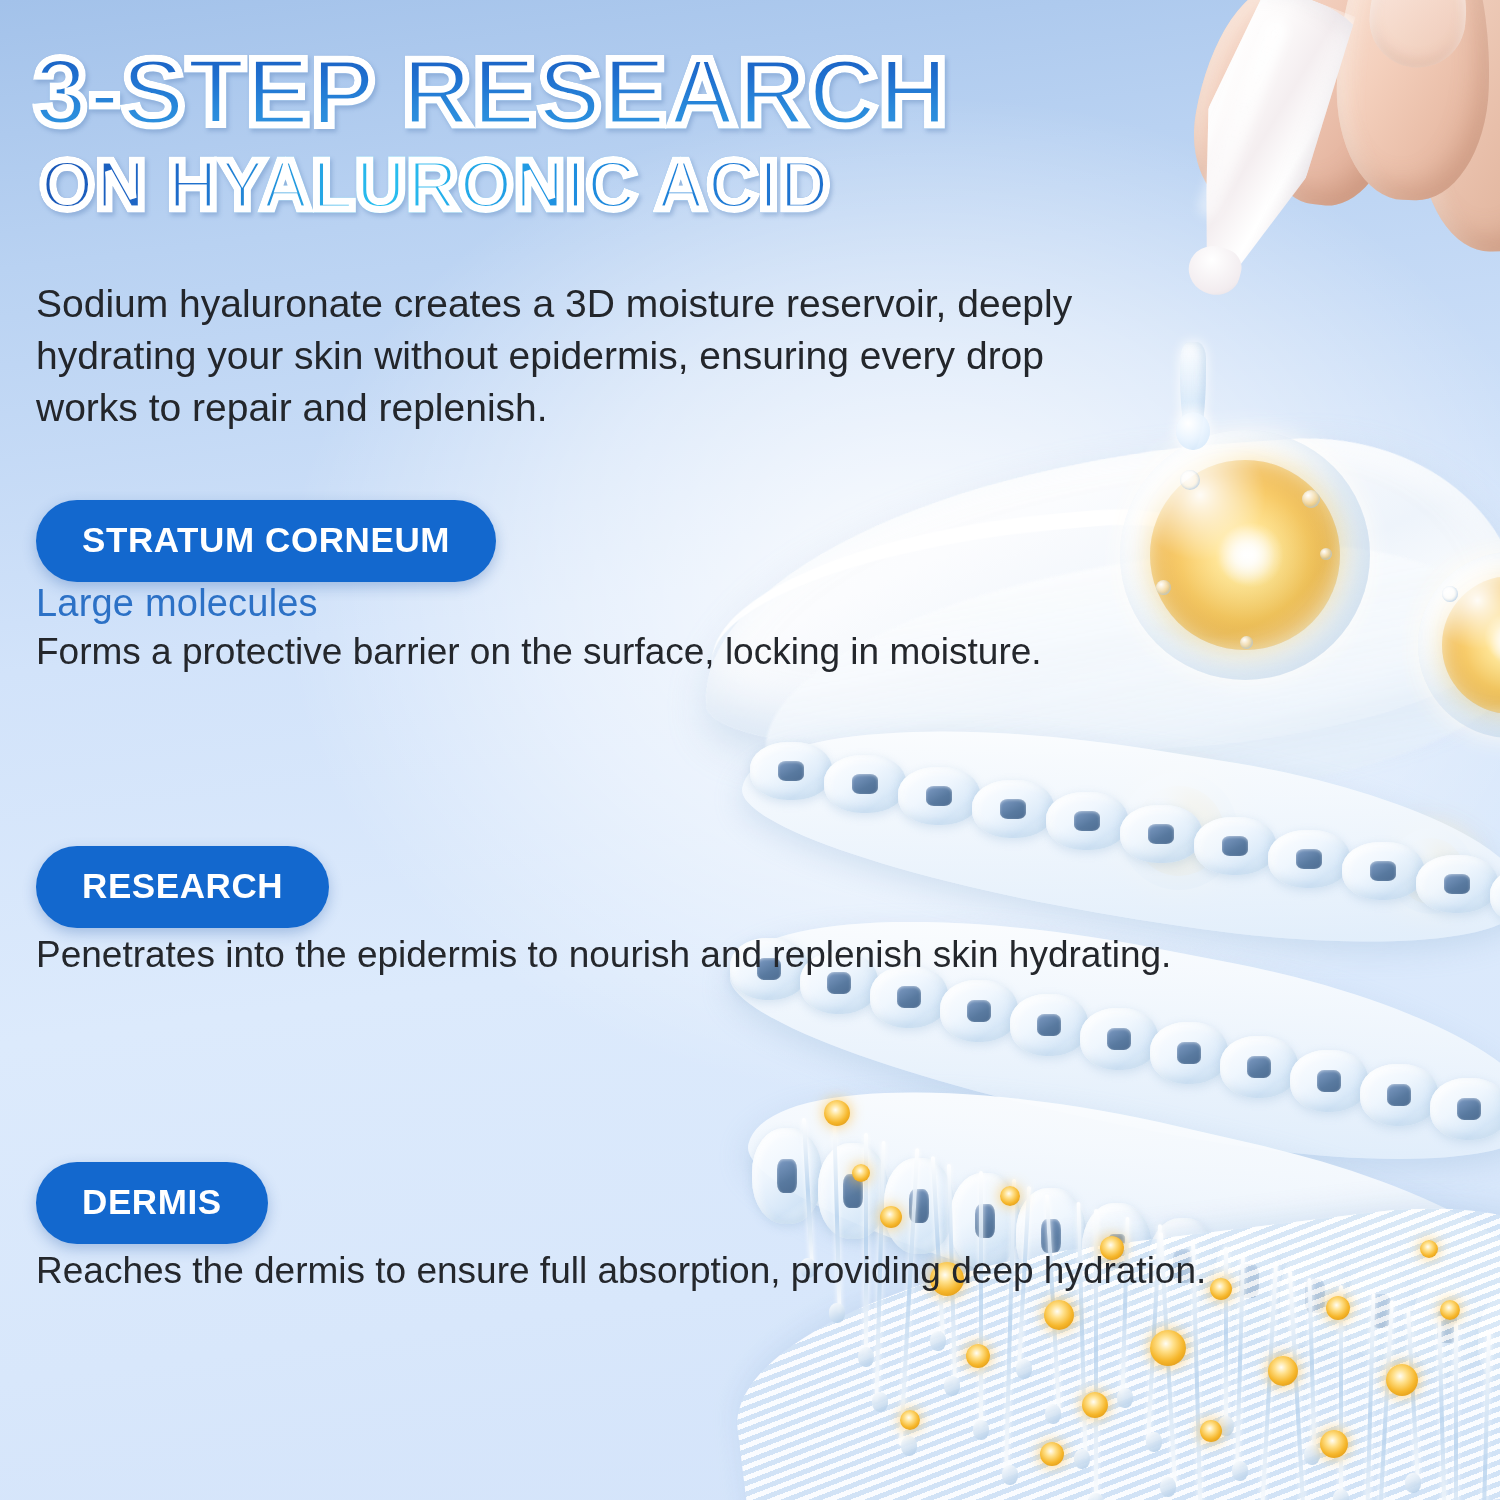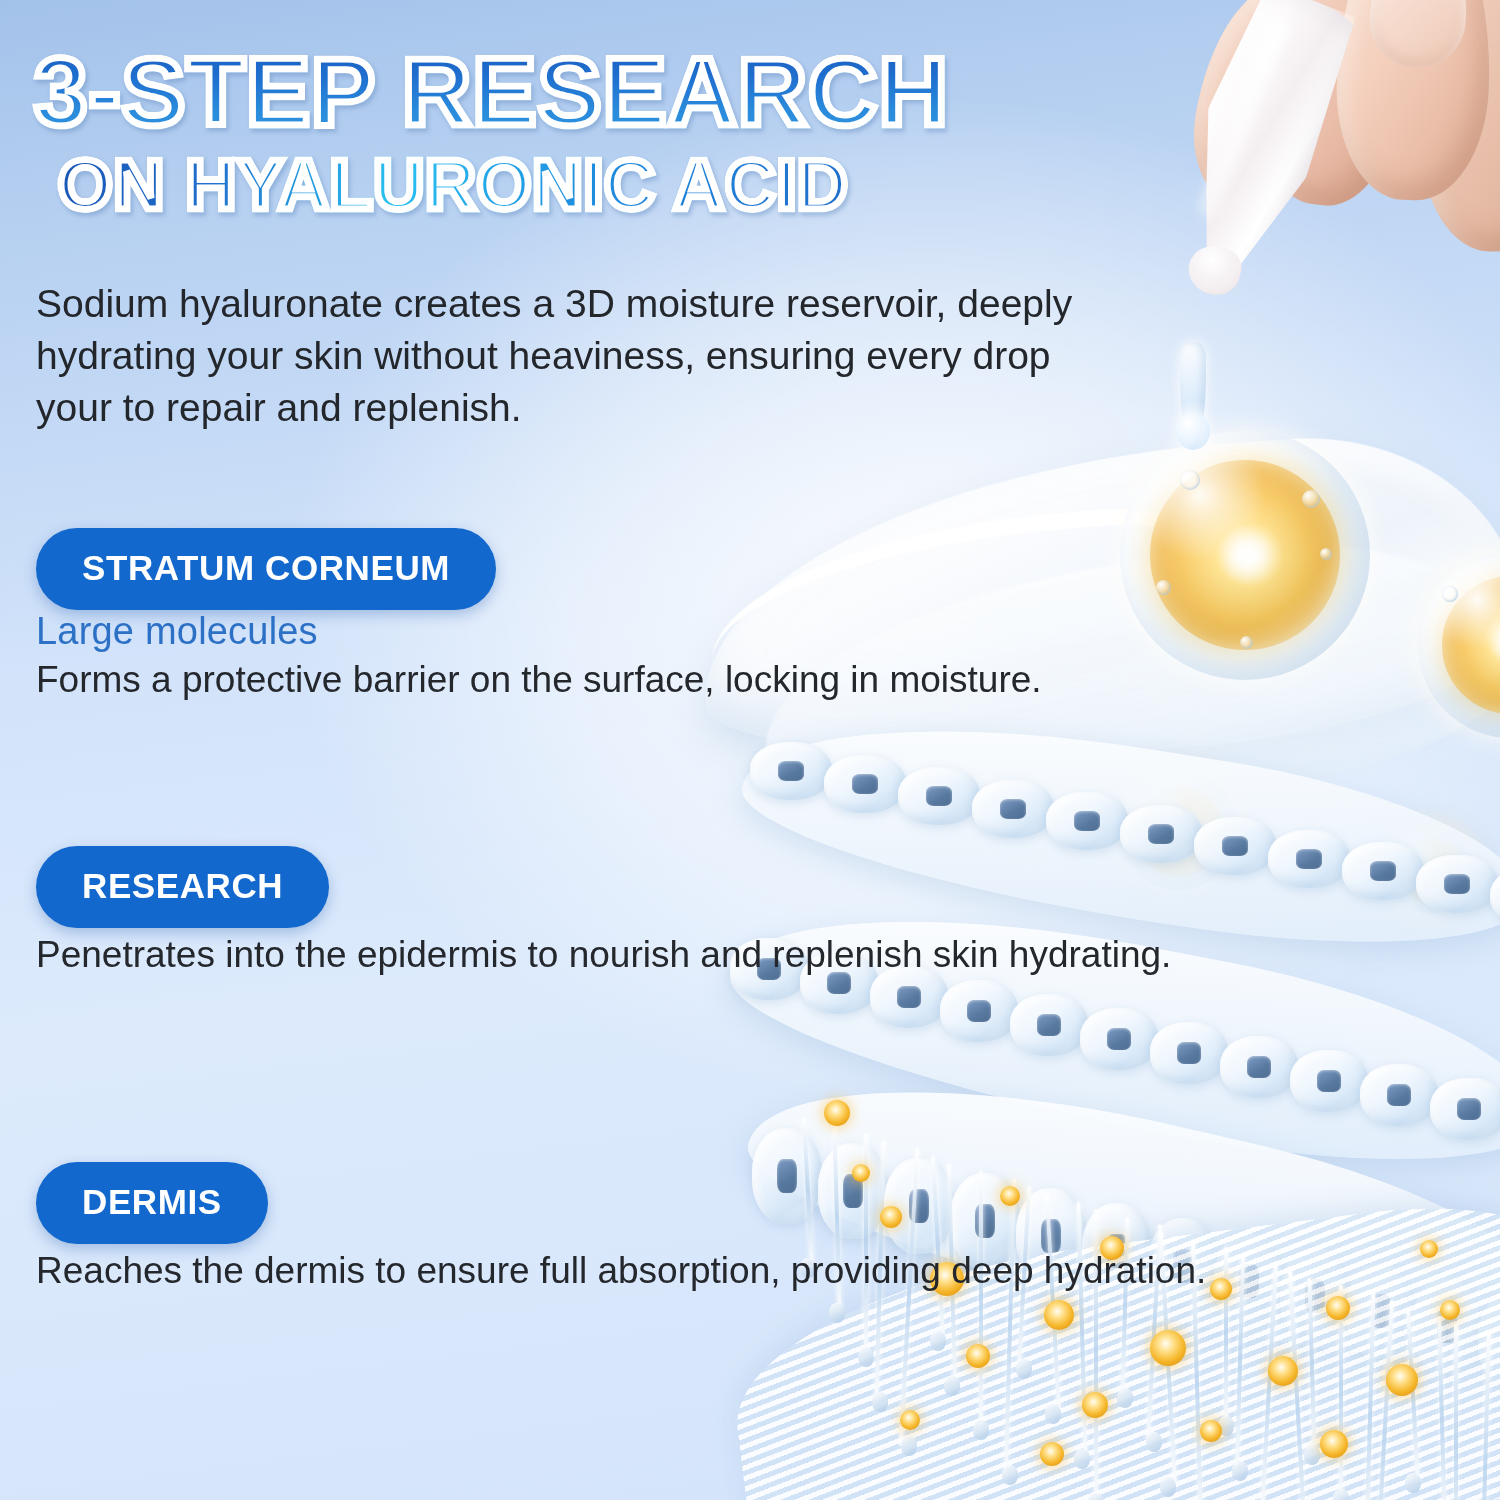--- a/index.html
+++ b/index.html
@@ -182,31 +182,31 @@
     -webkit-text-stroke:7px #ffffff; paint-order:stroke fill;
     background-clip:text; -webkit-background-clip:text; color:transparent;
     filter:drop-shadow(2px 3px 2px rgba(90,130,185,.38));
     white-space:nowrap;
   }
   .title-main {
     font-size:96px;
     background-image:linear-gradient(180deg,#1a5cbd 0%,#1f6fcf 34%,#2a8adb 68%,#2f97e2 100%);
   }
   .title-sub {
-    font-size:70px; margin-top:10px; margin-left:24px;
+    font-size:70px; margin-top:10px; margin-left:6px;
     background-image:linear-gradient(100deg,#1a56b6 0%,#1f6ccb 16%,#29c0f0 38%,#1f8fe0 58%,#2179d4 78%,#1d62c2 100%);
   }
 
   .lede {
     position:absolute; left:36px; top:278px; width:1100px;
     font-size:39px; line-height:1.33; color:#23262b; font-weight:400;
   }
 
   .layer { position:absolute; left:36px; }
-  .layer-1 { top:528px; }
+  .layer-1 { top:500px; }
   .layer-2 { top:846px; }
   .layer-3 { top:1162px; }
 
   .pill {
     display:inline-block; background:#1368ce; color:#ffffff;
     font-size:35px; font-weight:800; letter-spacing:.6px;
     padding:20px 46px 22px; border-radius:999px;
     box-shadow:0 5px 14px rgba(30,86,170,.3);
   }
   .sub-head {
@@ -419,21 +419,21 @@
     </div>
 </div>
 
 <div class="content">
 
   <div class="title-block">
     <div class="title-main">3-STEP RESEARCH</div>
     <div class="title-sub">ON HYALURONIC ACID</div>
   </div>
 
-  <p class="lede">Sodium hyaluronate creates a 3D moisture reservoir, deeply hydrating your skin without heaviness, ensuring every drop your to repair and replenish.</p>
+  <p class="lede">Sodium hyaluronate creates a 3D moisture reservoir, deeply hydrating your skin without epidermis, ensuring every drop works to repair and replenish.</p>
 
   <div class="layer layer-1">
     <div class="pill">STRATUM CORNEUM</div>
     <div class="sub-head">Large molecules</div>
     <div class="body-text">Forms a protective barrier on the surface, locking in moisture.</div>
   </div>
 
   <div class="layer layer-2">
     <div class="pill">RESEARCH</div>
     <div class="body-text">Penetrates into the epidermis to nourish and replenish skin hydrating.</div>

